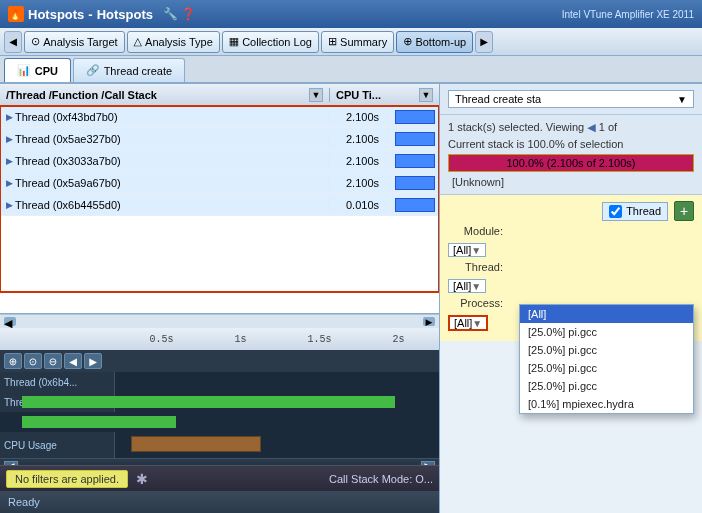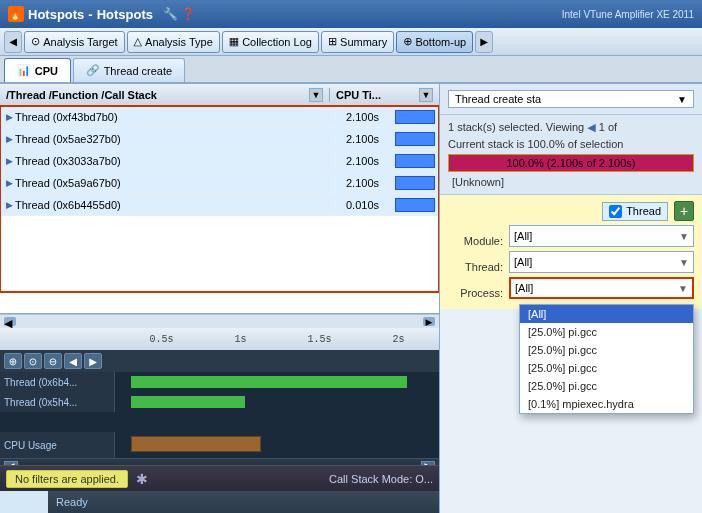--- a/index.html
+++ b/index.html
@@ -294,20 +294,21 @@
     }
     .thread-rows {
       height: 60px;
       background: #1a2a3a;
       display: flex;
       flex-direction: column;
     }
     .thread-row {
       height: 20px;
       display: flex;
+      flex-direction: column;
     }
     .thread-name {
       width: 115px;
       color: #aaccee;
       font-size: 10px;
       padding: 0 4px;
       background: #253545;
       border-right: 1px solid #405060;
       height: 100%;
       display: flex;
@@ -379,21 +380,20 @@
 
     
     .ready-bar {
       background: linear-gradient(to bottom, #3a4a5a, #2a3a4a);
       height: 22px;
       display: flex;
       align-items: center;
       padding: 0 8px;
       color: #aaccee;
       font-size: 11px;
-      margin-left: 48px;
     }
 
     
     .right-panel {
       flex: 1;
       display: flex;
       flex-direction: column;
       background: #e8f0f8;
       position: relative;
     }
@@ -426,23 +426,24 @@
       color: #333;
       padding-left: 4px;
     }
 
     .filters-section {
       padding: 6px 8px;
       background: #fef9c3;
     }
     .filter-row {
       display: flex;
-      align-items: flex-end;
+      align-items: flex-start;
       margin-bottom: 4px;
       gap: 6px;
+      flex-direction: column;
     }
     .filter-label {
       width: 55px;
       font-size: 11px;
       color: #333;
       text-align: right;
     }
     .filter-select {
       flex: 1;
       background: white;

